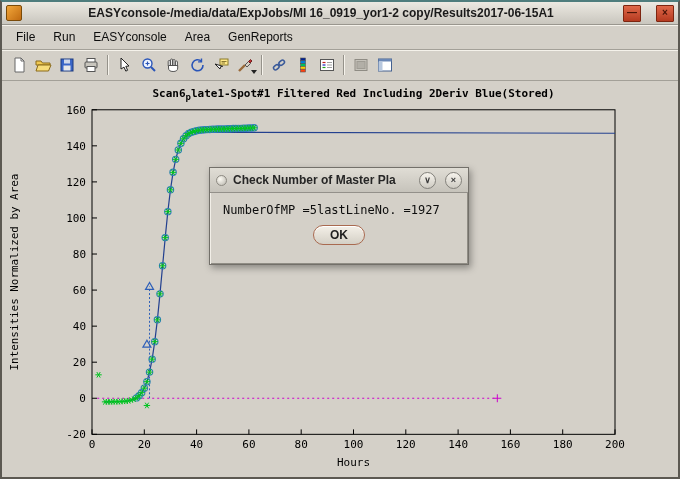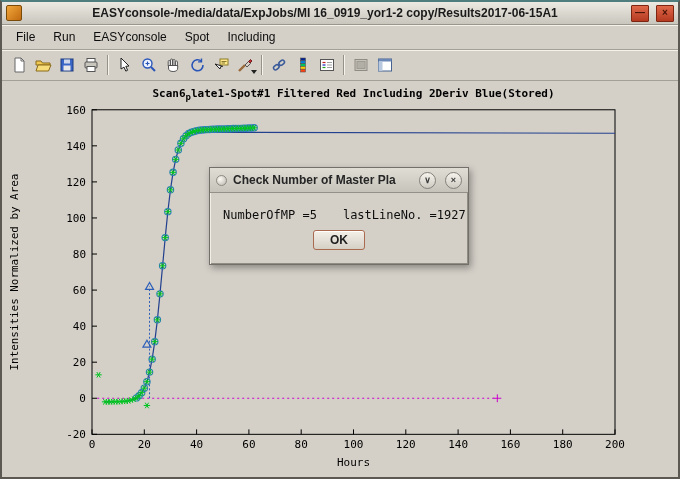--- a/index.html
+++ b/index.html
@@ -1,20 +1,20 @@
 <!DOCTYPE html>
 <html><head>
 <meta charset="utf-8">
 <style>
   html,body{margin:0;padding:0;width:680px;height:479px;overflow:hidden;background:#8a877f;}
   .window{width:680px;height:479px;box-sizing:border-box;display:flex;flex-direction:column;
     background:#d4d0c8;font-family:"Liberation Sans",sans-serif;
     border-top:2px solid #4f7d7d;border-left:2px solid #5c5952;border-right:2px solid #5c5952;border-bottom:2px solid #5c5952;}
   
-  .titlebar{height:22px;flex:0 0 22px;display:flex;align-items:center;gap:4px;padding:0 4px;
+  .titlebar{height:22px;flex:0 0 22px;display:flex;align-items:center;gap:12px;padding:0 4px;
     background:linear-gradient(#ece9e2,#c9c6be);border-bottom:1px solid #99968e;}
   .win-icon{width:14px;height:14px;border-radius:2px;border:1px solid #7a4a08;
     background:linear-gradient(135deg,#f2a73a,#c06a10);}
   .win-title{flex:1;text-align:center;font-weight:bold;font-size:12px;color:#1a1a1a;white-space:nowrap;overflow:hidden;}
   .win-btn{width:16px;height:15px;display:flex;align-items:center;justify-content:center;cursor:default;
     background:linear-gradient(#e0694a,#b53a20);border:1px solid #7d2510;color:#471206;
     font-size:10px;font-weight:bold;margin-left:3px;border-radius:1px;line-height:1;}
   
   .menubar{height:24px;flex:0 0 24px;display:flex;align-items:center;padding:0 6px;gap:2px;
     background:#d4d0c8;border-bottom:1px solid #a3a098;box-shadow:inset 0 1px 0 #f5f2eb;}
@@ -35,43 +35,43 @@
     border:1px solid #73706a;box-shadow:inset 1px 1px 0 #f2efe8,inset -1px -1px 0 #908d85,2px 3px 7px rgba(0,0,0,.35);}
   .dlg-titlebar{height:24px;display:flex;align-items:center;gap:6px;padding:0 6px;
     background:linear-gradient(#e0ddd5,#c6c3bb);border-bottom:1px solid #93908a;}
   .dlg-dot{width:9px;height:9px;border-radius:50%;border:1px solid #8d8a82;
     background:radial-gradient(circle at 35% 35%,#fdfbf4,#b7b4ac);}
   .dlg-title{flex:1;font-size:12px;font-weight:bold;color:#262626;white-space:nowrap;overflow:hidden;}
   .dlg-cbtn{width:15px;height:15px;border-radius:50%;border:1px solid #82807a;cursor:default;
     background:linear-gradient(#f6f3ec,#cecbc3);display:flex;align-items:center;justify-content:center;
     font-size:9px;font-weight:bold;color:#3a3a3a;margin-left:3px;line-height:1;}
   .dlg-body{padding:6px 13px 0;display:flex;flex-direction:column;}
-  .dlg-text{display:flex;gap:26px;font-family:"DejaVu Sans Mono",monospace;font-size:12px;color:#0d0d0d;margin-top:9px;white-space:nowrap;}
+  .dlg-text{display:flex;font-family:"DejaVu Sans Mono",monospace;font-size:12px;color:#0d0d0d;margin-top:4px;white-space:nowrap;}
   .ok-btn{align-self:center;margin-top:8px;width:52px;height:20px;font-size:12px;font-weight:bold;color:#1f1f1f;
-    background:linear-gradient(#f4f0e8,#d4d0c6);border:1px solid #a96a50;border-radius:3px;
+    background:linear-gradient(#f4f0e8,#d4d0c6);border:1px solid #a96a50;border-radius:10px;
     box-shadow:inset 0 1px 0 #fff;font-family:"Liberation Sans",sans-serif;cursor:default;}
 </style>
 </head>
 <body>
 
 <div class="window">
 
   <div class="titlebar">
     <div class="win-icon"></div>
     <div class="win-title">EASYconsole-/media/data/ExpJobs/MI 16_0919_yor1-2 copy/Results2017-06-15A1</div>
     <div class="win-btn">—</div>
     <div class="win-btn">×</div>
   </div>
 
   <div class="menubar">
     <span class="menu-item">File</span>
     <span class="menu-item">Run</span>
     <span class="menu-item">EASYconsole</span>
-    <span class="menu-item">Spot</span>
-    <span class="menu-item">Including</span>
+    <span class="menu-item">Area</span>
+    <span class="menu-item">GenReports</span>
   </div>
 
   <div class="toolbar">
     <div class="tb-btn">
       <svg width="18" height="18">
           <path d="M5 2h6l3 3v11H5z" fill="#fff" stroke="#666"></path>
           <path d="M11 2v3h3" fill="none" stroke="#666"></path>
         </svg>
     </div>
     <div class="tb-btn">

